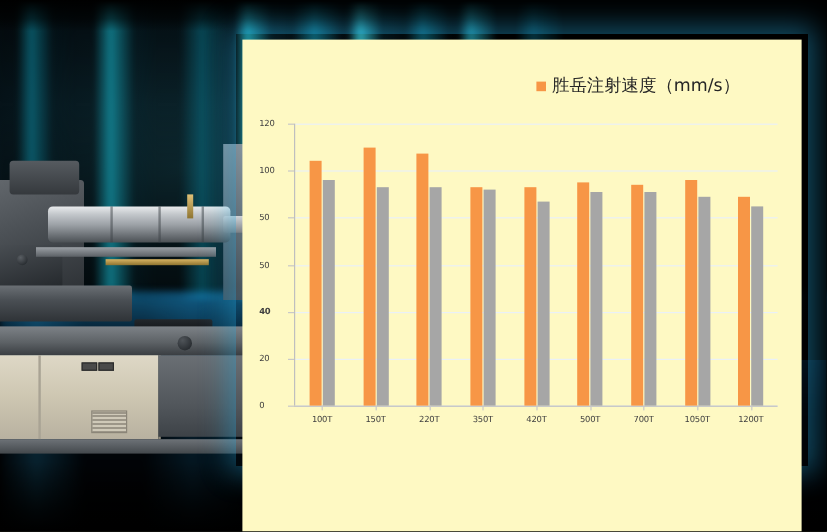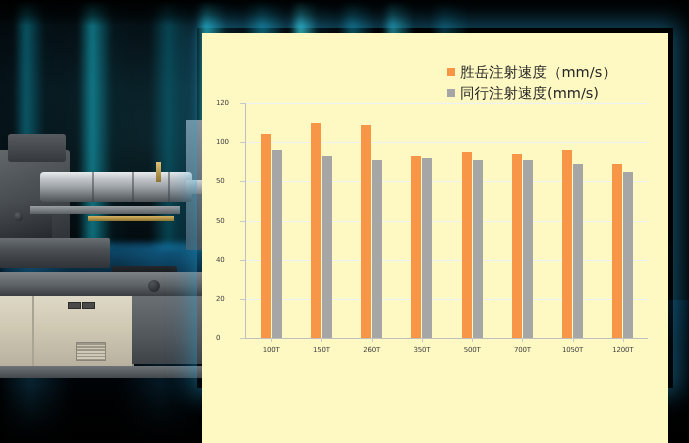--- a/index.html
+++ b/index.html
@@ -178,37 +178,33 @@
 
   <div class="panel-glow"></div>
 
   <div class="panel">
 
     <div class="legend">
       <div class="legend-row">
         <span class="lg-sq" style="background:#f79646"></span>
         <span class="lg-txt">胜岳注射速度（mm/s）</span>
       </div>
-      <div class="legend-row">
-        <span class="lg-sq" style="background:#a6a6a6"></span>
-        <span class="lg-txt">同行注射速度(mm/s)</span>
-      </div>
     </div>
 
     <div class="plot">
       <div id="grid-layer">
           <div class="gridline" style="top: 235px;"></div>
           <div class="ytick" style="top: 235px;"></div>
           <div class="ylab" style="top: 235px; left: -14px;">0</div>
           <div class="gridline" style="top: 195.833px;"></div>
           <div class="ytick" style="top: 195.833px;"></div>
           <div class="ylab" style="top: 195.833px; left: -14px;">20</div>
           <div class="gridline" style="top: 156.667px;"></div>
           <div class="ytick" style="top: 156.667px;"></div>
-          <div class="ylab" style="top: 156.667px; left: -14px;">40</div>
+          <div class="ylab" style="top: 156.667px; left: -14px; font-weight: bold;">40</div>
           <div class="gridline" style="top: 117.5px;"></div>
           <div class="ytick" style="top: 117.5px;"></div>
           <div class="ylab" style="top: 117.5px; left: -14px;">50</div>
           <div class="gridline" style="top: 78.3333px;"></div>
           <div class="ytick" style="top: 78.3333px;"></div>
           <div class="ylab" style="top: 78.3333px; left: -14px;">50</div>
           <div class="gridline" style="top: 39.1667px;"></div>
           <div class="ytick" style="top: 39.1667px;"></div>
           <div class="ylab" style="top: 39.1667px; left: -14px;">100</div>
           <div class="gridline" style="top: 0px;"></div>
@@ -224,32 +220,38 @@
             <div class="xtick"></div>
             <div class="xlab">100T</div>
           </div>
           <div class="group">
             <div class="bar a" title="胜岳注射速度（mm/s）: 110" style="height: 215.417px; background: rgb(247, 150, 70);"></div>
             <div class="bar b" title="同行注射速度(mm/s): 93" style="height: 182.125px; background: rgb(166, 166, 166);"></div>
             <div class="xtick"></div>
             <div class="xlab">150T</div>
           </div>
           <div class="group">
-            <div class="bar a" title="胜岳注射速度（mm/s）: 109" style="height: 213.458px; background: rgb(247, 150, 70);"></div>
-            <div class="bar b" title="同行注射速度(mm/s): 91" style="height: 178.208px; background: rgb(166, 166, 166);"></div>
-            <div class="xtick"></div>
-            <div class="xlab">260T</div>
+            <div class="bar a" title="胜岳注射速度（mm/s）: 107" style="height: 209.542px; background: rgb(247, 150, 70);"></div>
+            <div class="bar b" title="同行注射速度(mm/s): 93" style="height: 182.125px; background: rgb(166, 166, 166);"></div>
+            <div class="xtick"></div>
+            <div class="xlab">220T</div>
           </div>
           <div class="group">
             <div class="bar a" title="胜岳注射速度（mm/s）: 93" style="height: 182.125px; background: rgb(247, 150, 70);"></div>
             <div class="bar b" title="同行注射速度(mm/s): 92" style="height: 180.167px; background: rgb(166, 166, 166);"></div>
             <div class="xtick"></div>
             <div class="xlab">350T</div>
           </div>
           <div class="group">
+            <div class="bar a" title="胜岳注射速度（mm/s）: 93" style="height: 182.125px; background: rgb(247, 150, 70);"></div>
+            <div class="bar b" title="同行注射速度(mm/s): 87" style="height: 170.375px; background: rgb(166, 166, 166);"></div>
+            <div class="xtick"></div>
+            <div class="xlab">420T</div>
+          </div>
+          <div class="group">
             <div class="bar a" title="胜岳注射速度（mm/s）: 95" style="height: 186.042px; background: rgb(247, 150, 70);"></div>
             <div class="bar b" title="同行注射速度(mm/s): 91" style="height: 178.208px; background: rgb(166, 166, 166);"></div>
             <div class="xtick"></div>
             <div class="xlab">500T</div>
           </div>
           <div class="group">
             <div class="bar a" title="胜岳注射速度（mm/s）: 94" style="height: 184.083px; background: rgb(247, 150, 70);"></div>
             <div class="bar b" title="同行注射速度(mm/s): 91" style="height: 178.208px; background: rgb(166, 166, 166);"></div>
             <div class="xtick"></div>
             <div class="xlab">700T</div>

